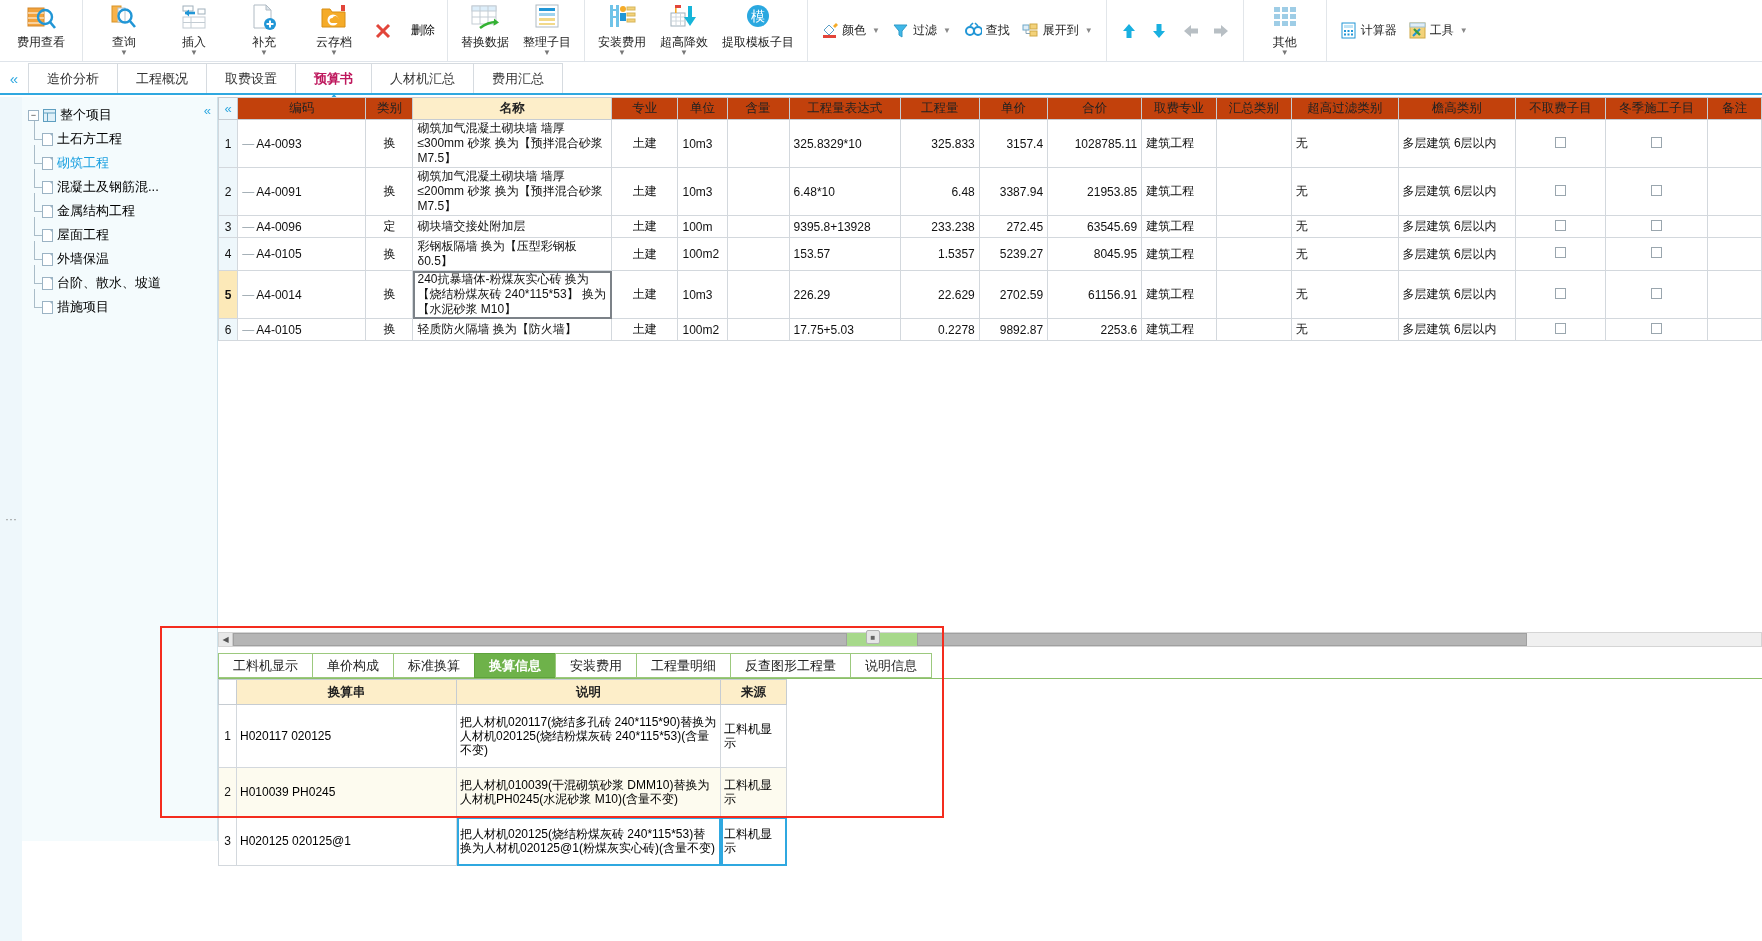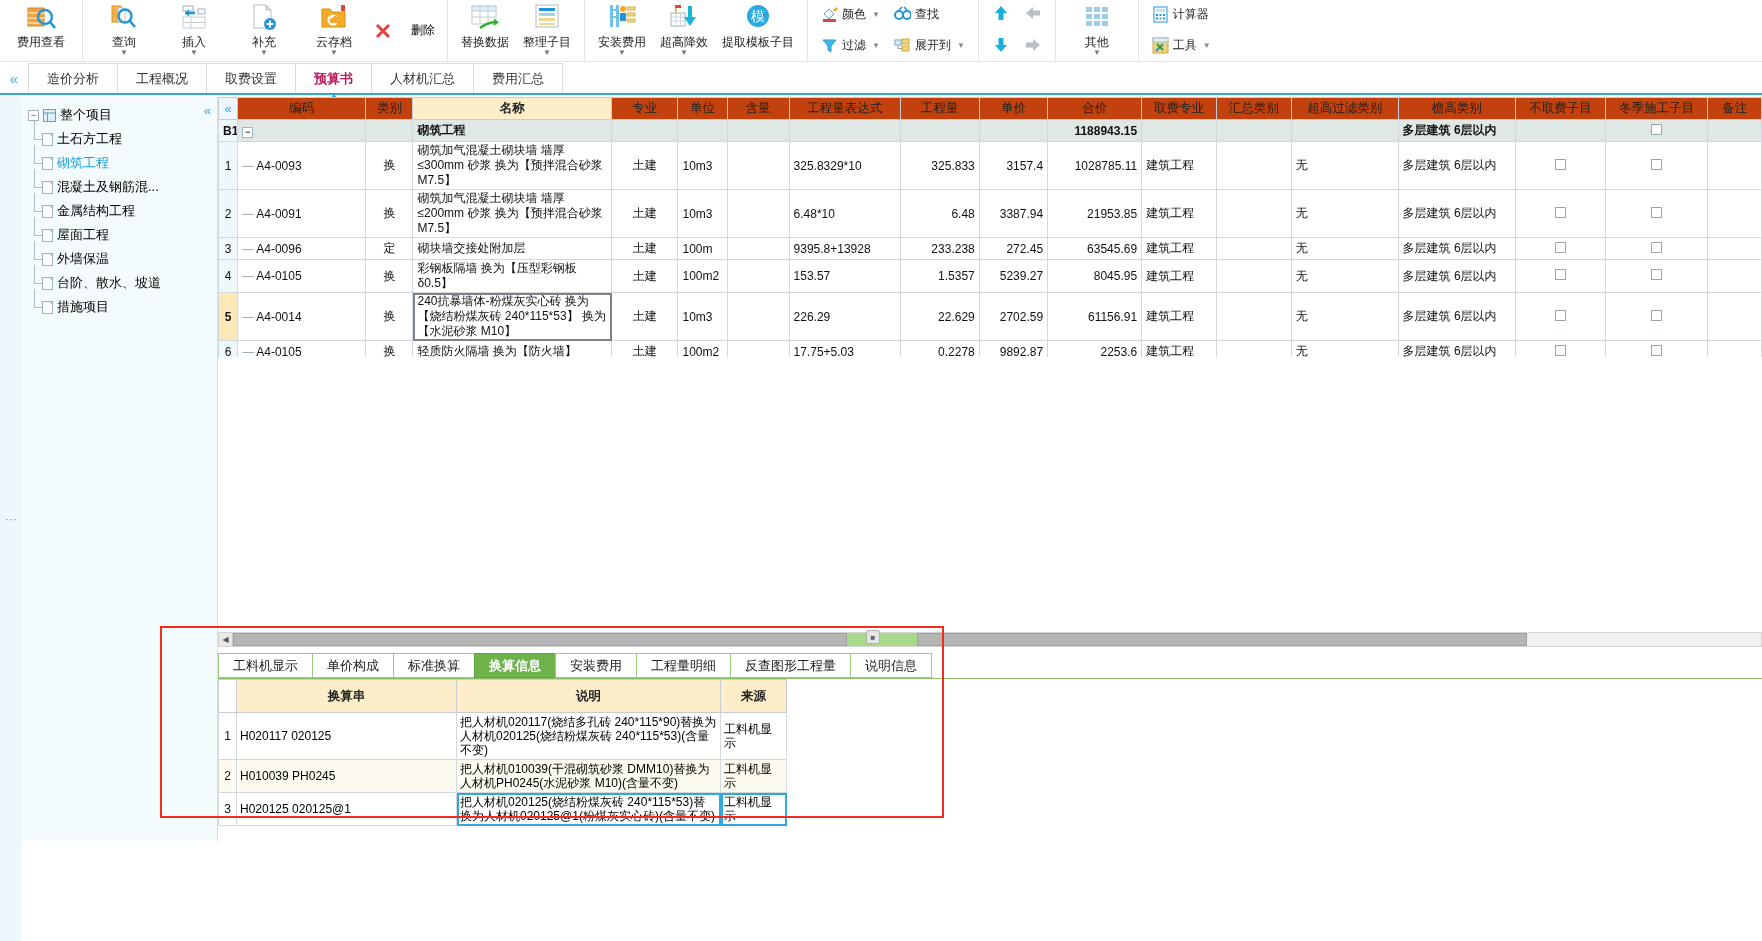--- a/index.html
+++ b/index.html
@@ -25,21 +25,21 @@
   .rb-big {
     width: 70px; display:flex; flex-direction:column; align-items:center;
     justify-content:flex-start; padding-top: 2px; cursor:pointer;
   }
   .rb-big .gicon { height: 32px; display:flex; align-items:center; justify-content:center; }
   .rb-big .glabel { font-size: 12px; color:#222; line-height:14px; margin-top:1px; white-space:nowrap;}
   .rb-big .gcaret { font-size:8px; color:#777; line-height:8px; }
   .rb-wide { width: 62px; }
   .rb-xwide { width: 86px; }
 
-  .rb-small-col { display:flex; flex-direction:column; justify-content:flex-end; gap:8px; padding: 4px 2px; }
+  .rb-small-col { display:flex; flex-direction:row; justify-content:center; gap:2px; padding: 4px 2px; }
   .rb-small {
     display:flex; align-items:center; gap:4px; padding: 3px 5px; cursor:pointer;
     font-size:12px; color:#222; white-space:nowrap;
   }
   .rb-inline-del { display:flex; align-items:center; gap:20px; padding: 0 6px; cursor:pointer; align-self:center;}
 
   .mini-caret { font-size:8px; color:#888; margin-left:2px;}
 
   
   .tabstrip {
@@ -130,24 +130,24 @@
 
   .subtabs { display:flex; align-items:flex-end; height:26px; margin-top:6px; border-bottom:1px solid #8cbf6a;}
   .subtab {
     height:25px; padding:0 14px; display:flex; align-items:center; justify-content:center;
     border:1px solid #9cc97e; background:#fff; margin-right:-1px; font-size:13px; color:#222; cursor:pointer;
   }
   .subtab.active { background:#6eb24a; color:#fff; font-weight:bold; border-color:#5da33c;}
 
   table.subgrid { border-collapse:collapse; table-layout:fixed; width:568px; font-size:12px; margin-top:0;}
   table.subgrid th {
-    background:#fdeec9; border:1px solid #c6ccd2; height:33px; font-weight:bold; font-size:12.5px; color:#222;
+    background:#fdeec9; border:1px solid #c6ccd2; height:25px; font-weight:bold; font-size:12.5px; color:#222;
   }
   table.subgrid th.gutter{ background:#fff; width:18px; }
-  table.subgrid td { border:1px solid #d3d8dd; padding:2px 3px; height:21px; vertical-align:middle; line-height:14px;margin-top:24px;}
+  table.subgrid td { border:1px solid #d3d8dd; padding:10px 3px; height:21px; vertical-align:middle; line-height:14px;margin-top:24px;}
   table.subgrid td.idx { background:#fff; text-align:center; width:18px;}
   table.subgrid tr.alt td { background:#fdfbef; }
   table.subgrid tr.selrow td.dsc { outline:2px solid #2fa8e0; outline-offset:-2px;}
   table.subgrid tr.selrow td.src { outline:2px solid #2fa8e0; outline-offset:-2px;}
 
   
   svg { display:block; }
 </style>
 </head>
 <body>
@@ -566,40 +566,20 @@
       <th>汇总类别</th>
       <th>超高过滤类别</th>
       <th>檐高类别</th>
       <th>不取费子目</th>
       <th>冬季施工子目</th>
       <th>备注</th>
     </tr>
   </thead>
   <tbody>
 
-    <tr class="grp">
-      <td class="idx">B1</td>
-      <td><span class="exp-box">−</span></td>
-      <td></td>
-      <td>砌筑工程</td>
-      <td></td>
-      <td></td>
-      <td></td>
-      <td></td>
-      <td class="r"></td>
-      <td class="r"></td>
-      <td class="r">1188943.15</td>
-      <td></td>
-      <td></td>
-      <td></td>
-      <td>多层建筑 6层以内</td>
-      <td class="c"></td>
-      <td class="c"><span class="chk"></span></td>
-      <td></td>
-    </tr>
 
     <tr>
       <td class="idx">1</td>
       <td class="code"><span class="dash">—</span><span>A4-0093</span></td>
       <td class="c">换</td>
       <td class="namecell">砌筑加气混凝土砌块墙 墙厚≤300mm 砂浆  换为【预拌混合砂浆 M7.5】</td>
       <td class="c">土建</td>
       <td>10m3</td>
       <td></td>
       <td>325.8329*10</td>

